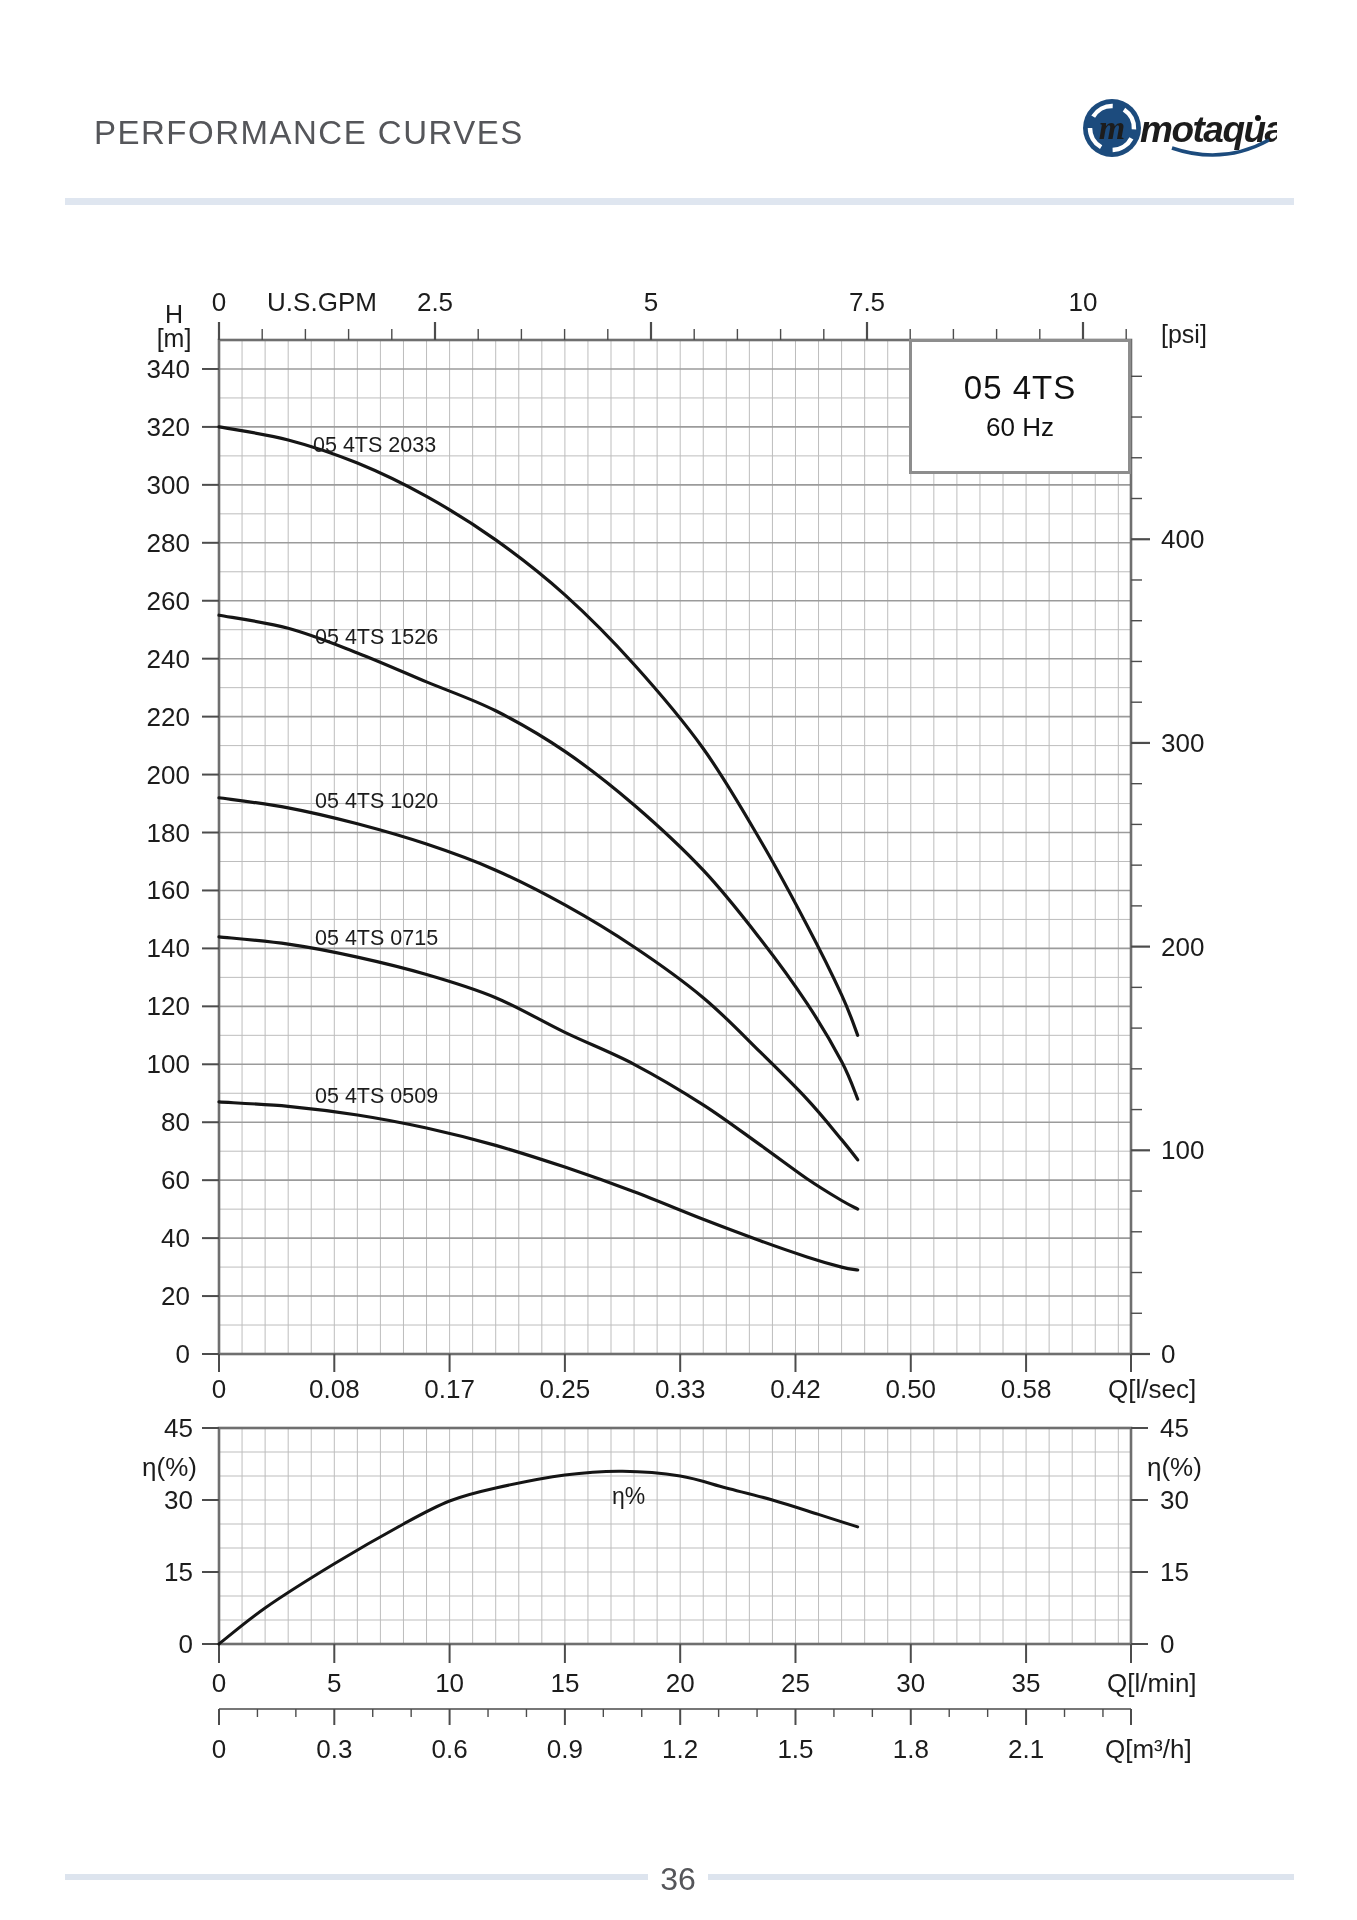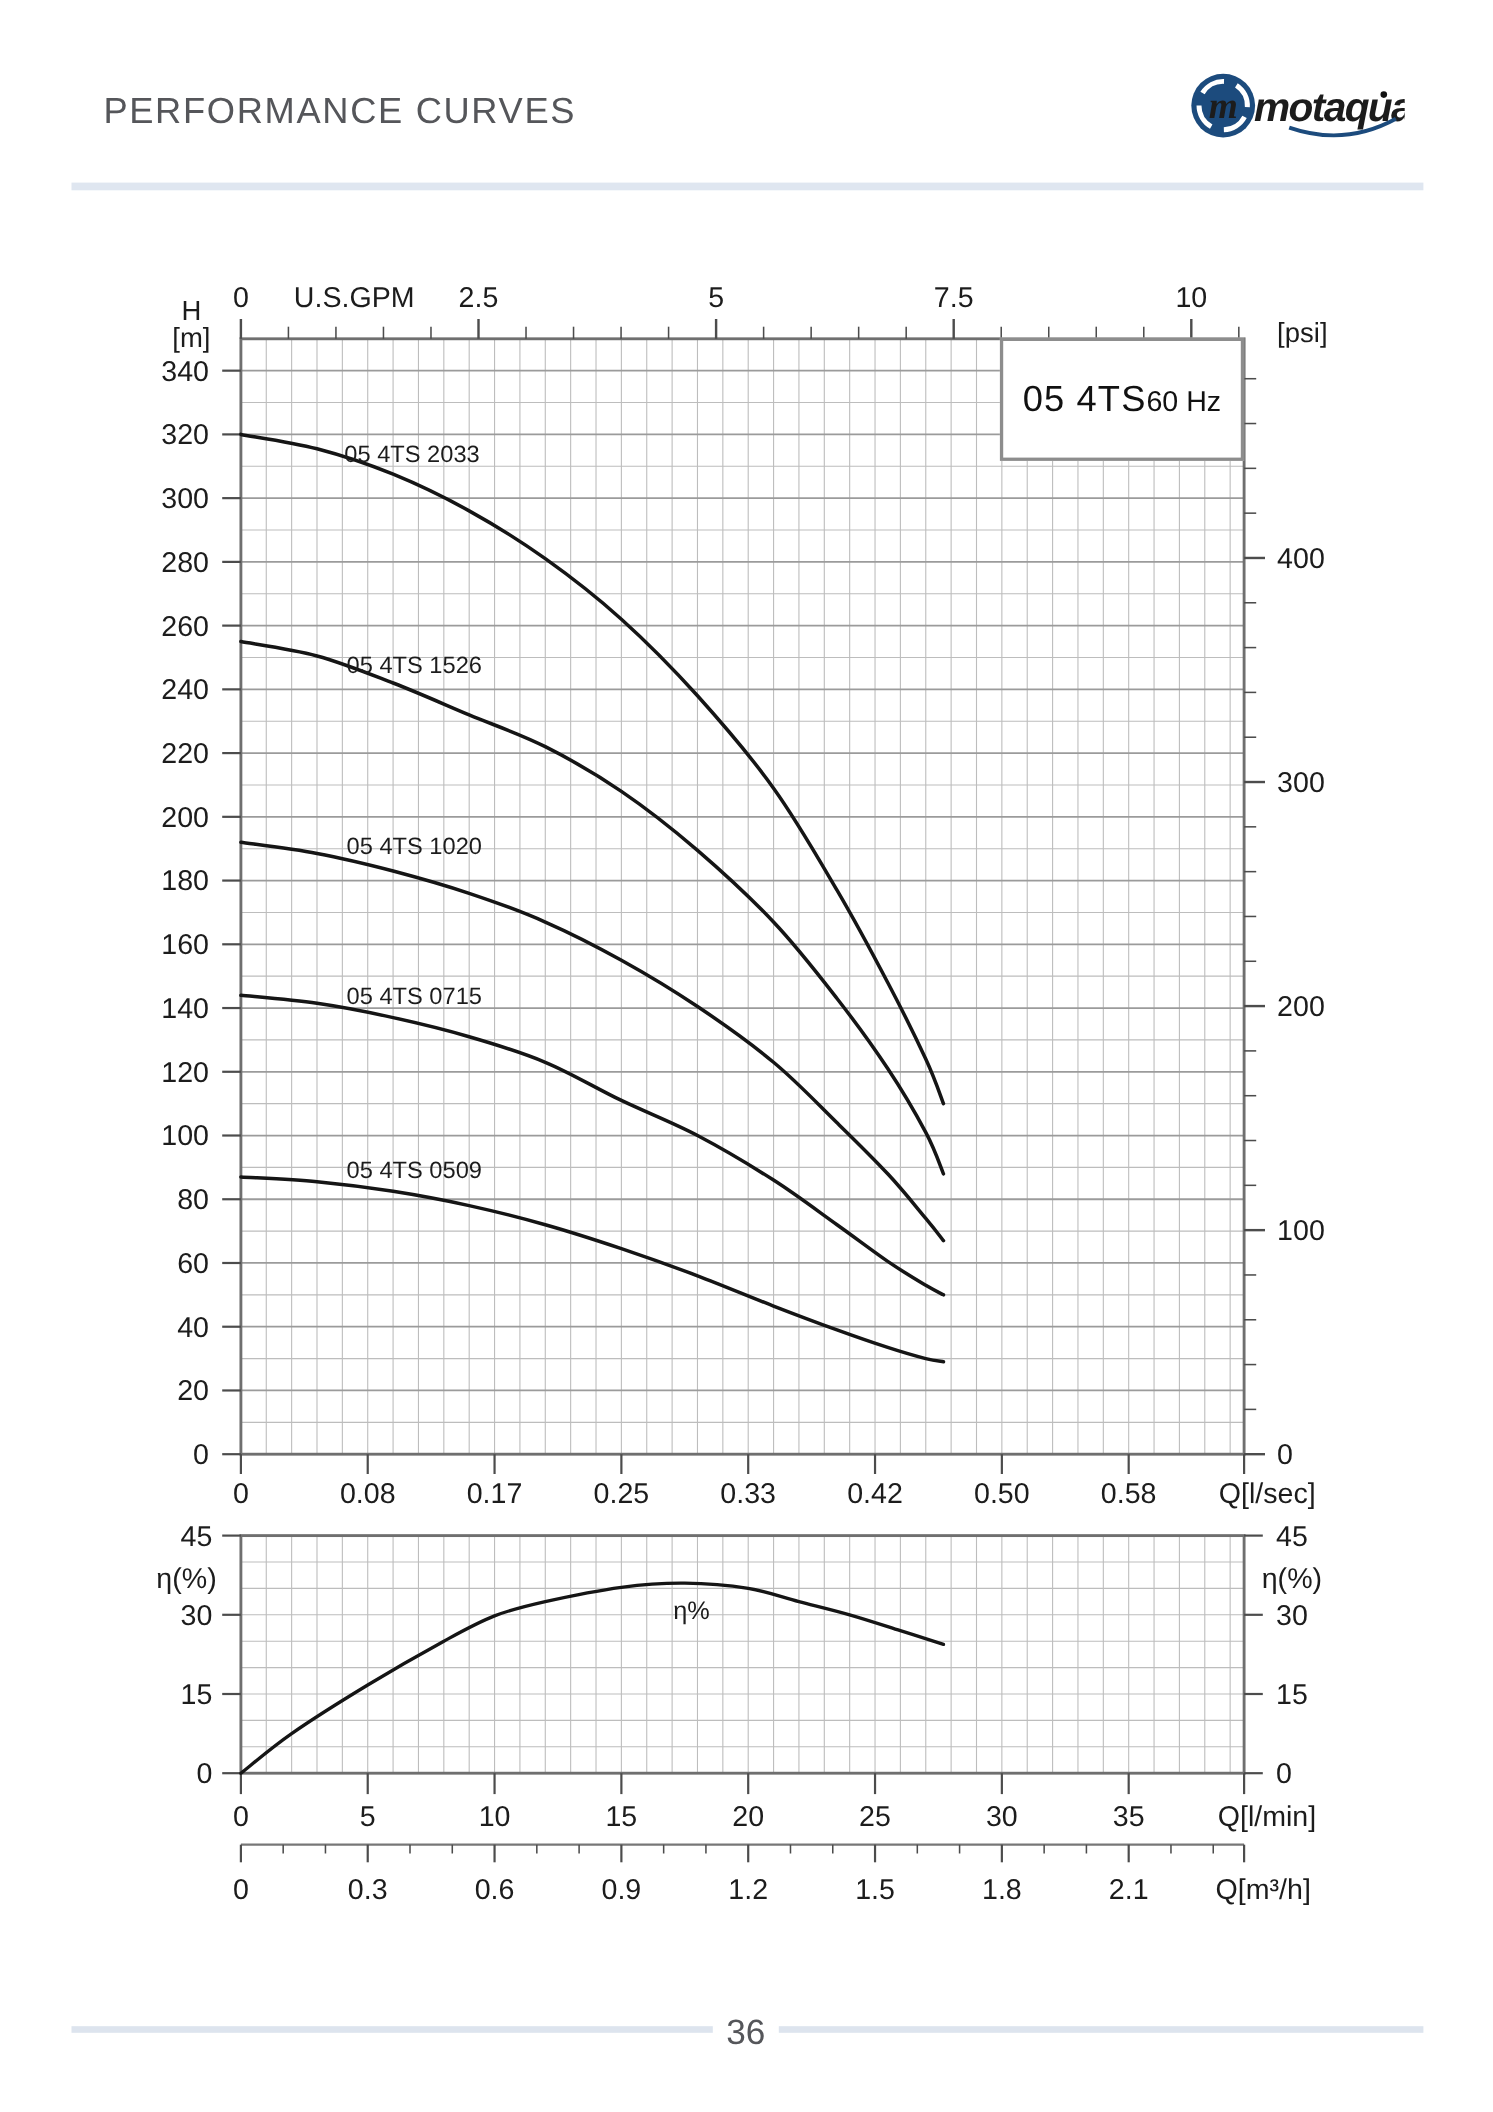--- a/index.html
+++ b/index.html
@@ -1,26 +1,26 @@
 <!DOCTYPE html>
 <html><head>
 <meta charset="utf-8">
 <style>
   html,body{margin:0;padding:0;background:#ffffff;}
   body{width:1357px;height:1920px;position:relative;font-family:"Liberation Sans",sans-serif;overflow:hidden;}
-  .page{position:absolute;inset:0;background:#fff;}
+  .page{position:absolute;inset:0;background:#fff;margin-top:32px;}
   #page-title{position:absolute;left:94px;top:82px;margin:0;font-size:33px;font-weight:400;color:#55565a;letter-spacing:1.5px;}
   #brand-logo{position:absolute;left:1072px;top:60px;width:205px;height:78px;}
   .logo-text{font-family:"Liberation Sans",sans-serif;font-style:italic;font-weight:bold;font-size:37px;letter-spacing:-1.5px;}
   .logo-m{font-family:"Liberation Serif",serif;font-style:italic;font-weight:bold;font-size:34px;}
   .hdr-band{position:absolute;left:65px;top:166px;width:1229px;height:7px;background:#dfe6f0;}
   #charts{position:absolute;left:0;top:0;z-index:1;}
   svg text{font-family:"Liberation Sans",sans-serif;fill:#1c1c1c;}
-  .model-box{position:absolute;left:909px;top:307px;width:222px;height:112px;background:#ffffff;
-    border:3px solid #8d8d8d;box-sizing:border-box;display:flex;
+  .model-box{position:absolute;left:909px;top:307px;width:222px;height:135px;background:#ffffff;
+    border:3px solid #8d8d8d;box-sizing:border-box;display:flex;flex-direction:column;
     align-items:center;justify-content:center;z-index:2;}
   .model-line1{font-size:33px;color:#111;letter-spacing:1px;line-height:1.1;}
   .model-line2{font-size:26px;color:#111;margin-top:5px;}
   .fband{position:absolute;top:1842px;height:6px;background:#dde4ee;}
   .fband.left{left:65px;width:583px;}
   .fband.right{left:708px;width:586px;}
   .page-num{position:absolute;left:650px;top:1829px;width:56px;text-align:center;font-size:32px;color:#55565a;}
 </style>
 </head>
 <body>

